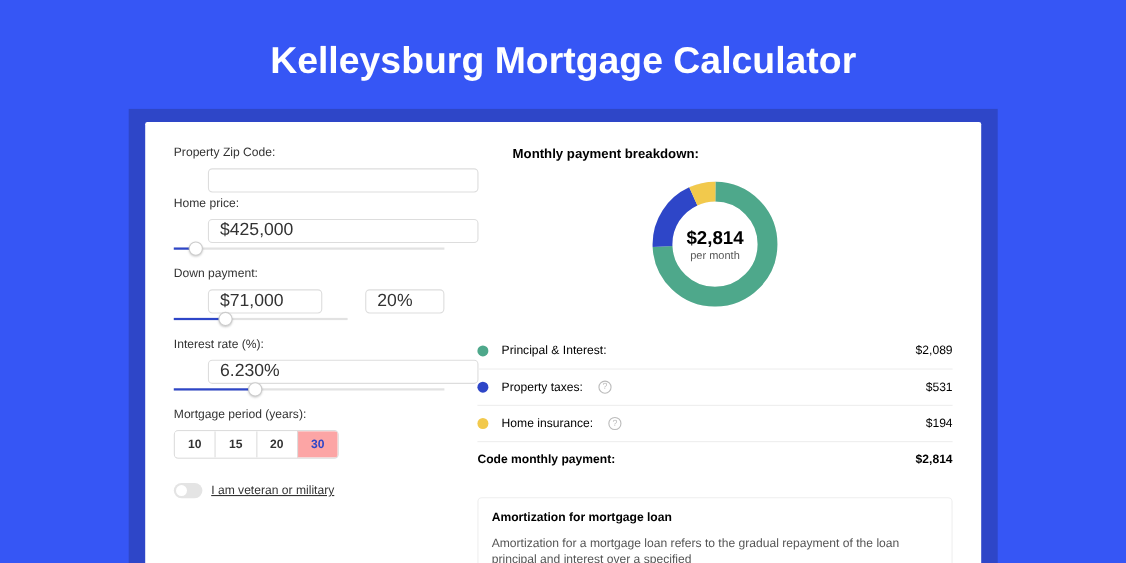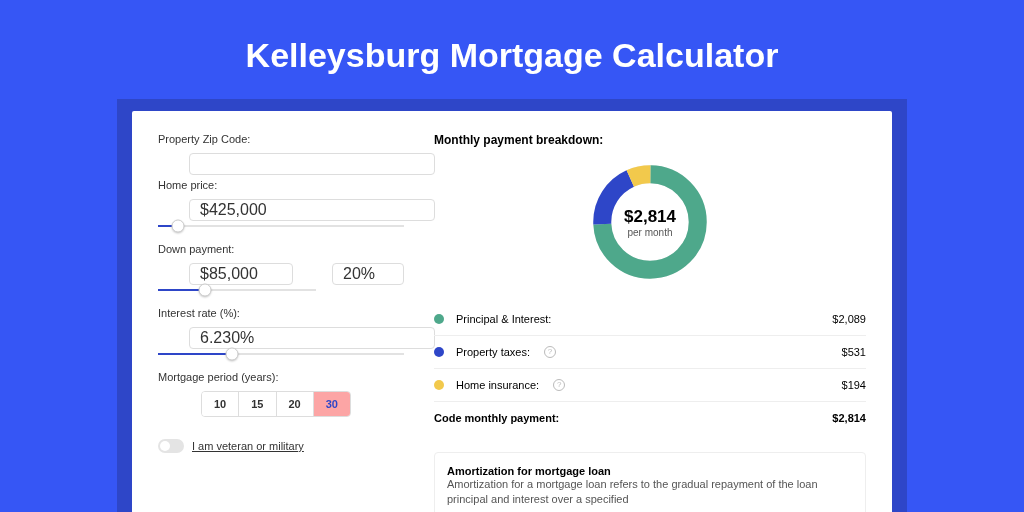--- a/index.html
+++ b/index.html
@@ -59,40 +59,40 @@
     background: #2E46C8;
   }
   .slider-thumb {
     position: absolute; top: 50%; transform: translate(-50%,-50%);
     width: 13px; height: 13px; border-radius: 50%;
     background: #fff; border: 1px solid #ccc;
     box-shadow: 0 1px 2px rgba(0,0,0,0.2);
   }
   .seg {
     display: inline-flex; border: 1px solid #ddd; border-radius: 4px;
-    overflow: hidden; margin-bottom: 18px; margin-left: 43px;
+    overflow: hidden; margin-bottom: 18px;
   }
   .seg-btn {
     padding: 6px 12px; font-size: 11px; font-weight: 700; color: #333;
     background: #fff; border-left: 1px solid #ddd; cursor: pointer;
   }
   .seg-btn:first-child { border-left: none; }
   .seg-btn.active { background: #fca5a5; color: #2E46C8; }
   .toggle-row { display: flex; align-items: center; gap: 8px; margin-top: 4px; text-decoration: underline; }
   .toggle {
     width: 26px; height: 14px; border-radius: 7px; background: #e4e4e4;
     position: relative; cursor: pointer;
   }
   .toggle::after {
     content: ""; position: absolute; left: 2px; top: 2px;
     width: 10px; height: 10px; border-radius: 50%; background: #fff;
   }
 
   .right { flex: 1; font-size: 11px; }
-  .right h4 { font-size: 12px; font-weight: 700; margin-bottom: 12px; }
+  .right h4 { font-size: 12px; font-weight: 700; margin-bottom: 12px; margin-left: 32px; }
   .donut-wrap { display: flex; justify-content: center; margin: 6px 0 18px; }
   .donut { position: relative; width: 126px; height: 126px; }
   .donut svg { width: 100%; height: 100%; }
   .donut-center {
     position: absolute; inset: 0; display: flex; flex-direction: column;
     align-items: center; justify-content: center;
   }
   .donut-center .amt { font-size: 17px; font-weight: 800; }
   .donut-center .per { font-size: 10px; color: #555; }
 
@@ -109,21 +109,21 @@
   .info {
     width: 12px; height: 12px; border-radius: 50%; border: 1px solid #bbb;
     color: #bbb; font-size: 8px; line-height: 10px; text-align: center;
     display: inline-block; margin-left: 2px;
   }
   .total { font-weight: 700; border-top: 1px solid #eee; }
 
   .amort {
     border: 1px solid #eee; border-radius: 4px; padding: 12px; margin-top: 18px;
   }
-  .amort h5 { font-size: 11px; font-weight: 700; }
+  .amort h5 { font-size: 11px; font-weight: 700; margin-bottom: 10px; }
   .amort p { font-size: 11px; color: #555; line-height: 1.4; }
 </style>
 </head>
 <body>
 
 <div class="title">Kelleysburg Mortgage Calculator</div>
 
 <div class="band">
   <div class="panel">
 
@@ -134,21 +134,21 @@
 
       <div class="lbl" style="margin-top:4px">Home price:</div>
       <div class="field">$425,000</div>
       <div class="slider-track">
         <div class="slider-fill" style="width:8%"></div>
         <div class="slider-thumb" style="left:8%"></div>
       </div>
 
       <div class="lbl">Down payment:</div>
       <div class="row">
-        <div class="field">$85,000</div>
+        <div class="field">$71,000</div>
         <div class="field small">20%</div>
       </div>
       <div class="slider-track" style="width:158px">
         <div class="slider-fill" style="width:30%"></div>
         <div class="slider-thumb" style="left:30%"></div>
       </div>
 
       <div class="lbl">Interest rate (%):</div>
       <div class="field">6.230%</div>
       <div class="slider-track">

